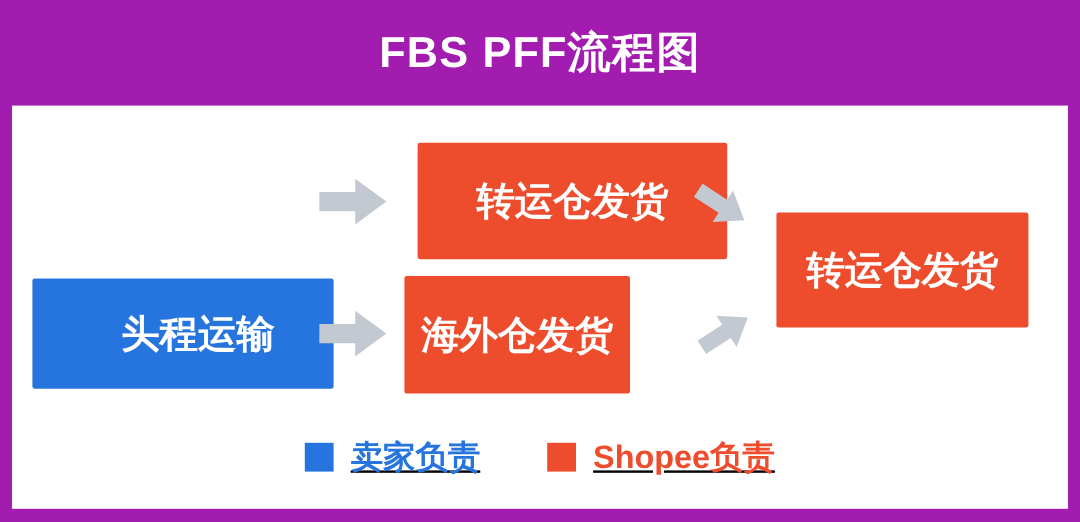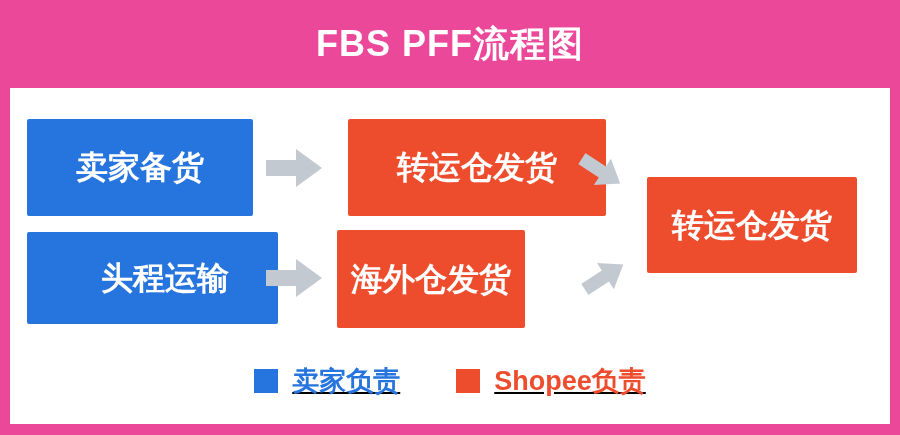--- a/index.html
+++ b/index.html
@@ -1,20 +1,20 @@
 <!DOCTYPE html>
 <html><head>
 <meta charset="utf-8">
 <style>
   html, body { margin: 0; padding: 0; background: #fff; }
   .poster {
     position: relative;
     width: 900px;
     height: 435px;
-    background: #ec4899;
+    background: #a21caf;
     font-family: "Liberation Sans", sans-serif;
     overflow: hidden;
   }
   .title-bar {
     position: absolute;
     left: 0; top: 0;
     width: 100%; height: 88px;
     display: flex; align-items: center; justify-content: center;
   }
   .title-text {
@@ -86,23 +86,20 @@
 <body>
 
 <div class="poster">
 
   <div class="title-bar">
     <span class="title-text">FBS PFF流程图</span>
   </div>
 
   <div class="panel">
 
-    <div class="box blue box-seller-prepare">
-      <span>卖家备货</span>
-    </div>
 
     <div class="box blue box-first-leg">
       <span>头程运输</span>
     </div>
 
     <div class="arrow arrow-h1">
       <svg viewBox="0 0 56 40" aria-hidden="true">
         <polygon points="0,12 30,12 30,1 56,20 30,39 30,28 0,28"></polygon>
       </svg>
     </div>

